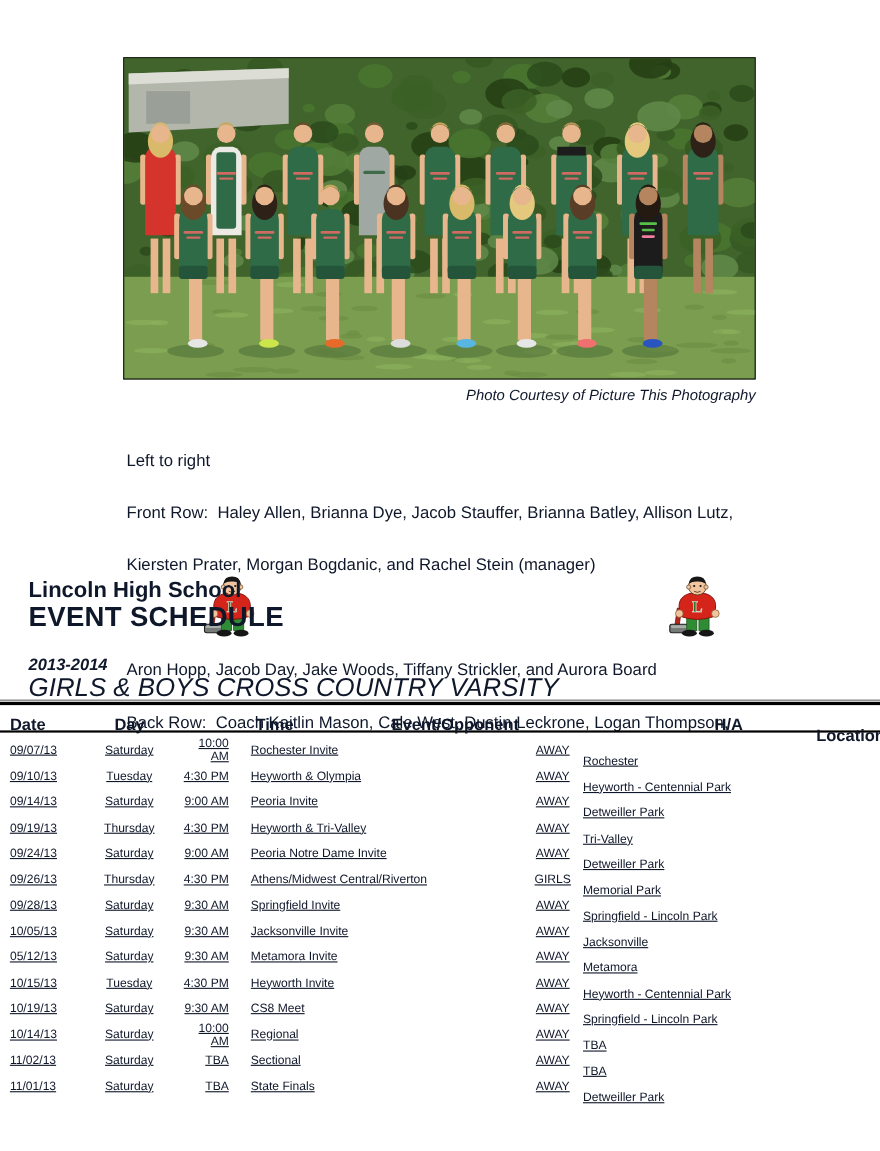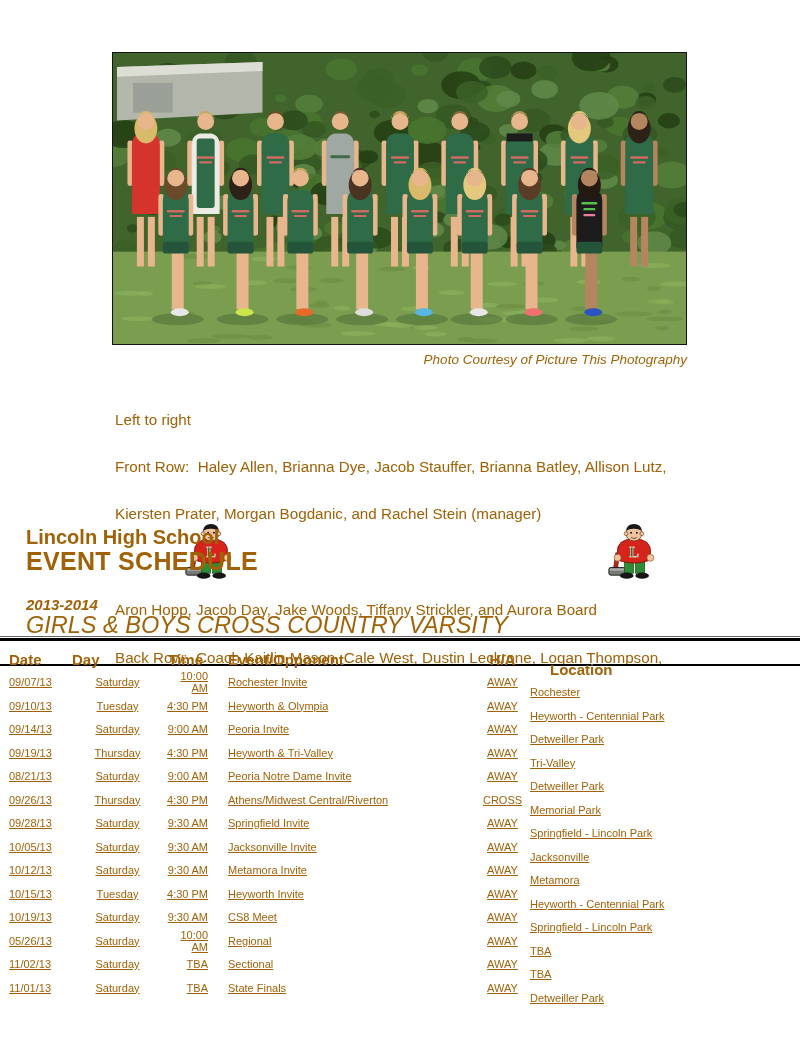--- a/index.html
+++ b/index.html
@@ -1,17 +1,17 @@
 <!DOCTYPE html>
 <html><head>
 <meta charset="utf-8">
 <style>
   html,body{margin:0;padding:0;background:#fff;}
   .page{position:relative;width:800px;height:1046px;background:#ffffff;
-        font-family:"Liberation Sans","DejaVu Sans",sans-serif;color:#a16207;overflow:hidden;}
+        font-family:"Liberation Sans","DejaVu Sans",sans-serif;color:#0f172a;overflow:hidden;}
 
   
   .photo{position:absolute;left:112px;top:52px;width:575px;height:293px;
          border:1px solid #141414;box-sizing:border-box;background:#41632c;}
   .photo svg{display:block;width:100%;height:100%;}
   .photo-credit{position:absolute;top:352px;right:113px;font-style:italic;font-size:13.5px;}
 
   
   .roster{position:absolute;left:115px;top:380px;font-size:15.2px;line-height:15.8px;white-space:pre;}
   .rspace{height:17px;}
@@ -27,21 +27,21 @@
   .t-event{font-size:25px;font-weight:bold;line-height:26px;letter-spacing:.3px;}
   .t-season{margin-top:22px;font-size:15px;font-weight:bold;font-style:italic;line-height:17px;}
   .t-sub{font-size:23.5px;font-style:italic;line-height:24px;}
 
   
   .table{position:absolute;left:0;top:636px;width:800px;}
   .rule-top{height:5px;}
   .rule-top::before{content:'';display:block;height:1px;background:#666;}
   .rule-top::after{content:'';display:block;height:3px;background:#000;margin-top:1px;}
   .thead,.trow{display:grid;grid-template-columns:70px 95px 47px 16px 252px 45px 1fr;align-items:center;}
-  .thead{height:23px;font-weight:bold;font-size:15px;}
+  .thead{height:23px;font-weight:bold;font-size:15px;gap:32px;}
   .rule-mid{height:2px;background:#000;}
   .trow{height:23.5px;font-size:11px;text-decoration:underline;}
   .c-date{padding-left:9px;}
   .c-day{text-align:center;}
   .c-time{text-align:right;padding-right:4px;}
   .c-ha{text-align:center;}
   .c-loc{padding-left:5px;margin-top:20px;}
   .thead .c-day{text-align:left;padding-left:2px;}
   .thead .c-time{padding-right:9px;}
   .thead .c-loc{padding-left:25px;}
@@ -555,35 +555,35 @@
         <div class="trow">
           <div class="c-date">09/19/13</div>
           <div class="c-day">Thursday</div>
           <div class="c-time">4:30 PM</div>
           <div></div>
           <div class="c-event">Heyworth &amp; Tri-Valley</div>
           <div class="c-ha">AWAY</div>
           <div class="c-loc">Tri-Valley</div>
         </div>
         <div class="trow">
-          <div class="c-date">08/21/13</div>
+          <div class="c-date">09/24/13</div>
           <div class="c-day">Saturday</div>
           <div class="c-time">9:00 AM</div>
           <div></div>
           <div class="c-event">Peoria Notre Dame Invite</div>
           <div class="c-ha">AWAY</div>
           <div class="c-loc">Detweiller Park</div>
         </div>
         <div class="trow">
           <div class="c-date">09/26/13</div>
           <div class="c-day">Thursday</div>
           <div class="c-time">4:30 PM</div>
           <div></div>
           <div class="c-event">Athens/Midwest Central/Riverton</div>
-          <div class="c-ha">CROSS</div>
+          <div class="c-ha">GIRLS</div>
           <div class="c-loc">Memorial Park</div>
         </div>
         <div class="trow">
           <div class="c-date">09/28/13</div>
           <div class="c-day">Saturday</div>
           <div class="c-time">9:30 AM</div>
           <div></div>
           <div class="c-event">Springfield Invite</div>
           <div class="c-ha">AWAY</div>
           <div class="c-loc">Springfield - Lincoln Park</div>
@@ -591,21 +591,21 @@
         <div class="trow">
           <div class="c-date">10/05/13</div>
           <div class="c-day">Saturday</div>
           <div class="c-time">9:30 AM</div>
           <div></div>
           <div class="c-event">Jacksonville Invite</div>
           <div class="c-ha">AWAY</div>
           <div class="c-loc">Jacksonville</div>
         </div>
         <div class="trow">
-          <div class="c-date">10/12/13</div>
+          <div class="c-date">05/12/13</div>
           <div class="c-day">Saturday</div>
           <div class="c-time">9:30 AM</div>
           <div></div>
           <div class="c-event">Metamora Invite</div>
           <div class="c-ha">AWAY</div>
           <div class="c-loc">Metamora</div>
         </div>
         <div class="trow">
           <div class="c-date">10/15/13</div>
           <div class="c-day">Tuesday</div>
@@ -618,21 +618,21 @@
         <div class="trow">
           <div class="c-date">10/19/13</div>
           <div class="c-day">Saturday</div>
           <div class="c-time">9:30 AM</div>
           <div></div>
           <div class="c-event">CS8 Meet</div>
           <div class="c-ha">AWAY</div>
           <div class="c-loc">Springfield - Lincoln Park</div>
         </div>
         <div class="trow">
-          <div class="c-date">05/26/13</div>
+          <div class="c-date">10/14/13</div>
           <div class="c-day">Saturday</div>
           <div class="c-time">10:00 AM</div>
           <div></div>
           <div class="c-event">Regional</div>
           <div class="c-ha">AWAY</div>
           <div class="c-loc">TBA</div>
         </div>
         <div class="trow">
           <div class="c-date">11/02/13</div>
           <div class="c-day">Saturday</div>

